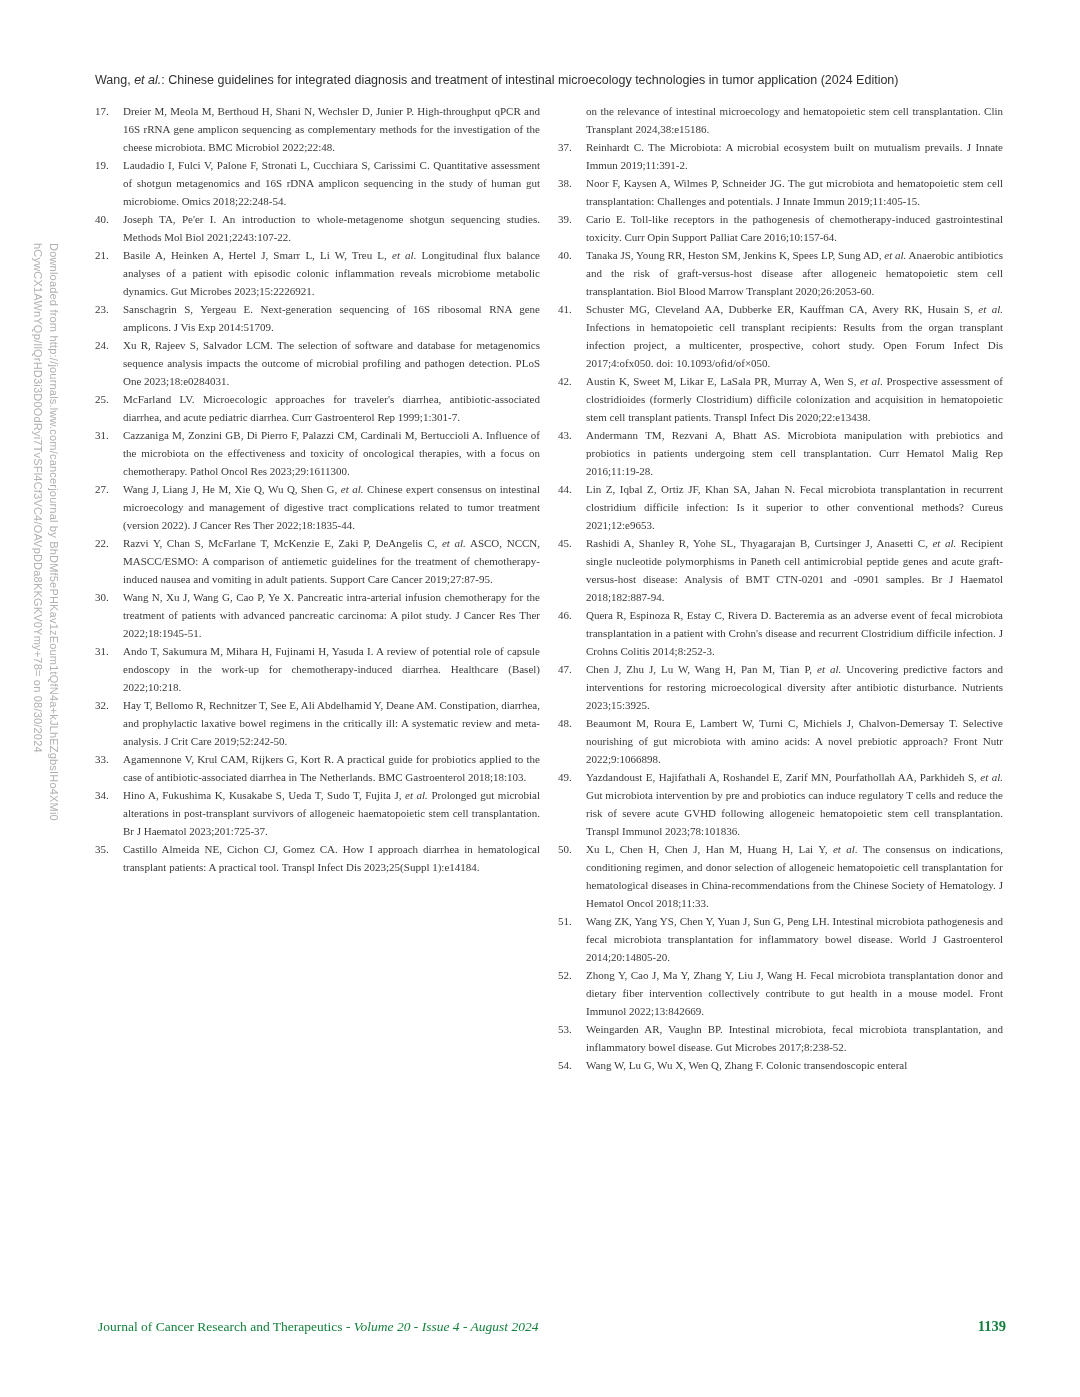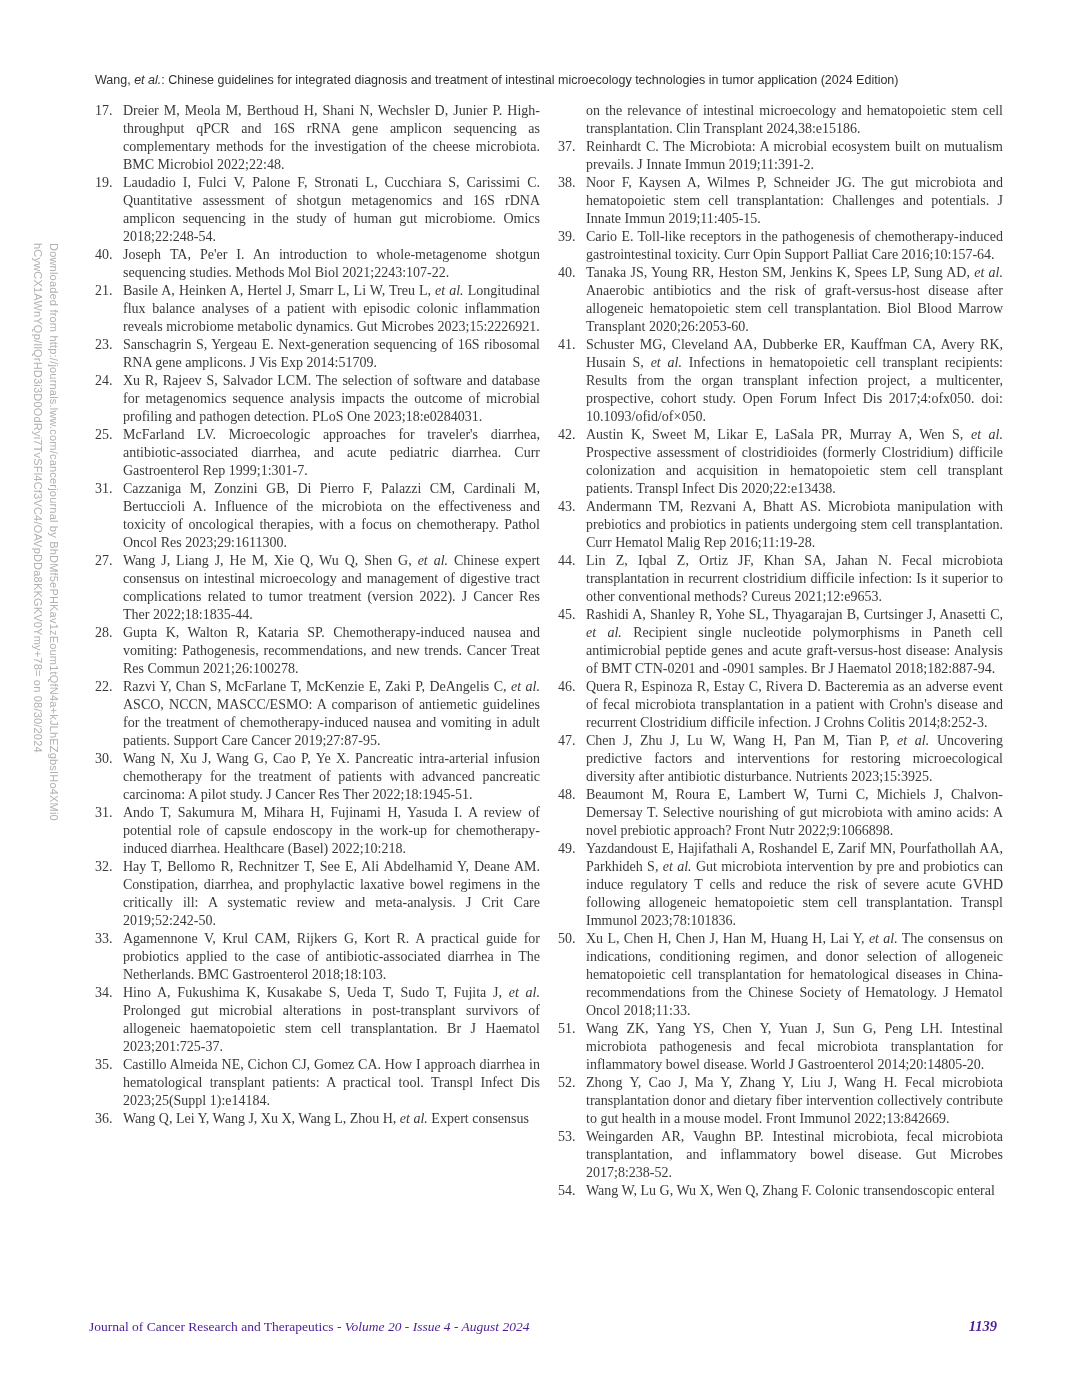--- a/index.html
+++ b/index.html
@@ -24,48 +24,48 @@
     white-space: nowrap;
   }
   .columns {
     position: absolute;
     top: 102px;
     left: 95px;
     width: 908px;
     display: flex;
     gap: 18px;
   }
-  .col { width: 445px; font-size: 14px; line-height: 18px; }
+  .col { width: 445px; font-size: 11px; line-height: 18px; }
   .ref { text-align: justify; padding-left: 28px; }
   .ref-num { display: inline-block; width: 28px; margin-left: -28px; }
   .watermark {
     position: absolute;
     transform: rotate(90deg);
     transform-origin: 0 0;
     font-family: "Liberation Sans", sans-serif;
     font-size: 11px;
     letter-spacing: 0.2px;
     color: #b0b0b0;
     white-space: nowrap;
   }
   #wm1 { left: 60px; top: 243px; }
   #wm2 { left: 44px; top: 243px; }
   .footer {
     position: absolute;
-    left: 89px;
+    left: 98px;
     width: 908px;
     top: 1318px;
     display: flex;
     justify-content: space-between;
     align-items: baseline;
     font-size: 13.5px;
-    color: #4c1d95;
+    color: #15803d;
   }
   .footer .issue { font-style: italic; }
-  .page-num { font-weight: bold; font-style: italic; font-size: 14.5px; }
+  .page-num { font-weight: bold; font-size: 14.5px; }
 </style>
 </head>
 <body>
 
 <div class="page">
 
   <div class="watermark etal" id="wm1">Downloaded from http://journals.lww.com/cancerjournal by BhDMf5ePHKav1zEoum1tQfN4a+kJLhEZgbsIHo4XMi0</div>
   <div class="watermark" id="wm2">hCywCX1AWnYQp/IlQrHD3i3D0OdRyi7TvSFl4Cf3VC4/OAVpDDa8KKGKV0Ymy+78= on 08/30/2024</div>
 
   <div class="running-head etal">Wang, <i>et al.</i>: Chinese guidelines for integrated diagnosis and treatment of intestinal microecology technologies in tumor application (2024 Edition)</div>
@@ -74,29 +74,27 @@
     <div class="col" id="left-col">
         <div class="ref"><span class="ref-num">17.</span><span class="ref-text etal">Dreier M, Meola M, Berthoud H, Shani N, Wechsler D, Junier P. High-throughput qPCR and 16S rRNA gene amplicon sequencing as complementary methods for the investigation of the cheese microbiota. BMC Microbiol 2022;22:48.</span></div>
         <div class="ref"><span class="ref-num">19.</span><span class="ref-text etal">Laudadio I, Fulci V, Palone F, Stronati L, Cucchiara S, Carissimi C. Quantitative assessment of shotgun metagenomics and 16S rDNA amplicon sequencing in the study of human gut microbiome. Omics 2018;22:248-54.</span></div>
         <div class="ref"><span class="ref-num">40.</span><span class="ref-text etal">Joseph TA, Pe'er I. An introduction to whole-metagenome shotgun sequencing studies. Methods Mol Biol 2021;2243:107-22.</span></div>
         <div class="ref"><span class="ref-num">21.</span><span class="ref-text etal">Basile A, Heinken A, Hertel J, Smarr L, Li W, Treu L, <i>et al.</i> Longitudinal flux balance analyses of a patient with episodic colonic inflammation reveals microbiome metabolic dynamics. Gut Microbes 2023;15:2226921.</span></div>
         <div class="ref"><span class="ref-num">23.</span><span class="ref-text etal">Sanschagrin S, Yergeau E. Next-generation sequencing of 16S ribosomal RNA gene amplicons. J Vis Exp 2014:51709.</span></div>
         <div class="ref"><span class="ref-num">24.</span><span class="ref-text etal">Xu R, Rajeev S, Salvador LCM. The selection of software and database for metagenomics sequence analysis impacts the outcome of microbial profiling and pathogen detection. PLoS One 2023;18:e0284031.</span></div>
         <div class="ref"><span class="ref-num">25.</span><span class="ref-text etal">McFarland LV. Microecologic approaches for traveler's diarrhea, antibiotic-associated diarrhea, and acute pediatric diarrhea. Curr Gastroenterol Rep 1999;1:301-7.</span></div>
         <div class="ref"><span class="ref-num">31.</span><span class="ref-text etal">Cazzaniga M, Zonzini GB, Di Pierro F, Palazzi CM, Cardinali M, Bertuccioli A. Influence of the microbiota on the effectiveness and toxicity of oncological therapies, with a focus on chemotherapy. Pathol Oncol Res 2023;29:1611300.</span></div>
         <div class="ref"><span class="ref-num">27.</span><span class="ref-text etal">Wang J, Liang J, He M, Xie Q, Wu Q, Shen G, <i>et al.</i> Chinese expert consensus on intestinal microecology and management of digestive tract complications related to tumor treatment (version 2022). J Cancer Res Ther 2022;18:1835-44.</span></div>
-        <div class="ref"><span class="ref-num">28.</span><span class="ref-text etal">Gupta K, Walton R, Kataria SP. Chemotherapy-induced nausea and vomiting: Pathogenesis, recommendations, and new trends. Cancer Treat Res Commun 2021;26:100278.</span></div>
         <div class="ref"><span class="ref-num">22.</span><span class="ref-text etal">Razvi Y, Chan S, McFarlane T, McKenzie E, Zaki P, DeAngelis C, <i>et al.</i> ASCO, NCCN, MASCC/ESMO: A comparison of antiemetic guidelines for the treatment of chemotherapy-induced nausea and vomiting in adult patients. Support Care Cancer 2019;27:87-95.</span></div>
         <div class="ref"><span class="ref-num">30.</span><span class="ref-text etal">Wang N, Xu J, Wang G, Cao P, Ye X. Pancreatic intra-arterial infusion chemotherapy for the treatment of patients with advanced pancreatic carcinoma: A pilot study. J Cancer Res Ther 2022;18:1945-51.</span></div>
         <div class="ref"><span class="ref-num">31.</span><span class="ref-text etal">Ando T, Sakumura M, Mihara H, Fujinami H, Yasuda I. A review of potential role of capsule endoscopy in the work-up for chemotherapy-induced diarrhea. Healthcare (Basel) 2022;10:218.</span></div>
         <div class="ref"><span class="ref-num">32.</span><span class="ref-text etal">Hay T, Bellomo R, Rechnitzer T, See E, Ali Abdelhamid Y, Deane AM. Constipation, diarrhea, and prophylactic laxative bowel regimens in the critically ill: A systematic review and meta-analysis. J Crit Care 2019;52:242-50.</span></div>
         <div class="ref"><span class="ref-num">33.</span><span class="ref-text etal">Agamennone V, Krul CAM, Rijkers G, Kort R. A practical guide for probiotics applied to the case of antibiotic-associated diarrhea in The Netherlands. BMC Gastroenterol 2018;18:103.</span></div>
         <div class="ref"><span class="ref-num">34.</span><span class="ref-text etal">Hino A, Fukushima K, Kusakabe S, Ueda T, Sudo T, Fujita J, <i>et al.</i> Prolonged gut microbial alterations in post-transplant survivors of allogeneic haematopoietic stem cell transplantation. Br J Haematol 2023;201:725-37.</span></div>
         <div class="ref"><span class="ref-num">35.</span><span class="ref-text etal">Castillo Almeida NE, Cichon CJ, Gomez CA. How I approach diarrhea in hematological transplant patients: A practical tool. Transpl Infect Dis 2023;25(Suppl 1):e14184.</span></div>
-        <div class="ref"><span class="ref-num">36.</span><span class="ref-text etal">Wang Q, Lei Y, Wang J, Xu X, Wang L, Zhou H, <i>et al.</i> Expert consensus</span></div>
       </div>
     <div class="col" id="right-col">
         <div class="ref"><span class="ref-num"></span><span class="ref-text etal">on the relevance of intestinal microecology and hematopoietic stem cell transplantation. Clin Transplant 2024,38:e15186.</span></div>
         <div class="ref"><span class="ref-num">37.</span><span class="ref-text etal">Reinhardt C. The Microbiota: A microbial ecosystem built on mutualism prevails. J Innate Immun 2019;11:391-2.</span></div>
         <div class="ref"><span class="ref-num">38.</span><span class="ref-text etal">Noor F, Kaysen A, Wilmes P, Schneider JG. The gut microbiota and hematopoietic stem cell transplantation: Challenges and potentials. J Innate Immun 2019;11:405-15.</span></div>
         <div class="ref"><span class="ref-num">39.</span><span class="ref-text etal">Cario E. Toll-like receptors in the pathogenesis of chemotherapy-induced gastrointestinal toxicity. Curr Opin Support Palliat Care 2016;10:157-64.</span></div>
         <div class="ref"><span class="ref-num">40.</span><span class="ref-text etal">Tanaka JS, Young RR, Heston SM, Jenkins K, Spees LP, Sung AD, <i>et al.</i> Anaerobic antibiotics and the risk of graft-versus-host disease after allogeneic hematopoietic stem cell transplantation. Biol Blood Marrow Transplant 2020;26:2053-60.</span></div>
         <div class="ref"><span class="ref-num">41.</span><span class="ref-text etal">Schuster MG, Cleveland AA, Dubberke ER, Kauffman CA, Avery RK, Husain S, <i>et al.</i> Infections in hematopoietic cell transplant recipients: Results from the organ transplant infection project, a multicenter, prospective, cohort study. Open Forum Infect Dis 2017;4:ofx050. doi: 10.1093/ofid/of×050.</span></div>
         <div class="ref"><span class="ref-num">42.</span><span class="ref-text etal">Austin K, Sweet M, Likar E, LaSala PR, Murray A, Wen S, <i>et al.</i> Prospective assessment of clostridioides (formerly Clostridium) difficile colonization and acquisition in hematopoietic stem cell transplant patients. Transpl Infect Dis 2020;22:e13438.</span></div>
         <div class="ref"><span class="ref-num">43.</span><span class="ref-text etal">Andermann TM, Rezvani A, Bhatt AS. Microbiota manipulation with prebiotics and probiotics in patients undergoing stem cell transplantation. Curr Hematol Malig Rep 2016;11:19-28.</span></div>

